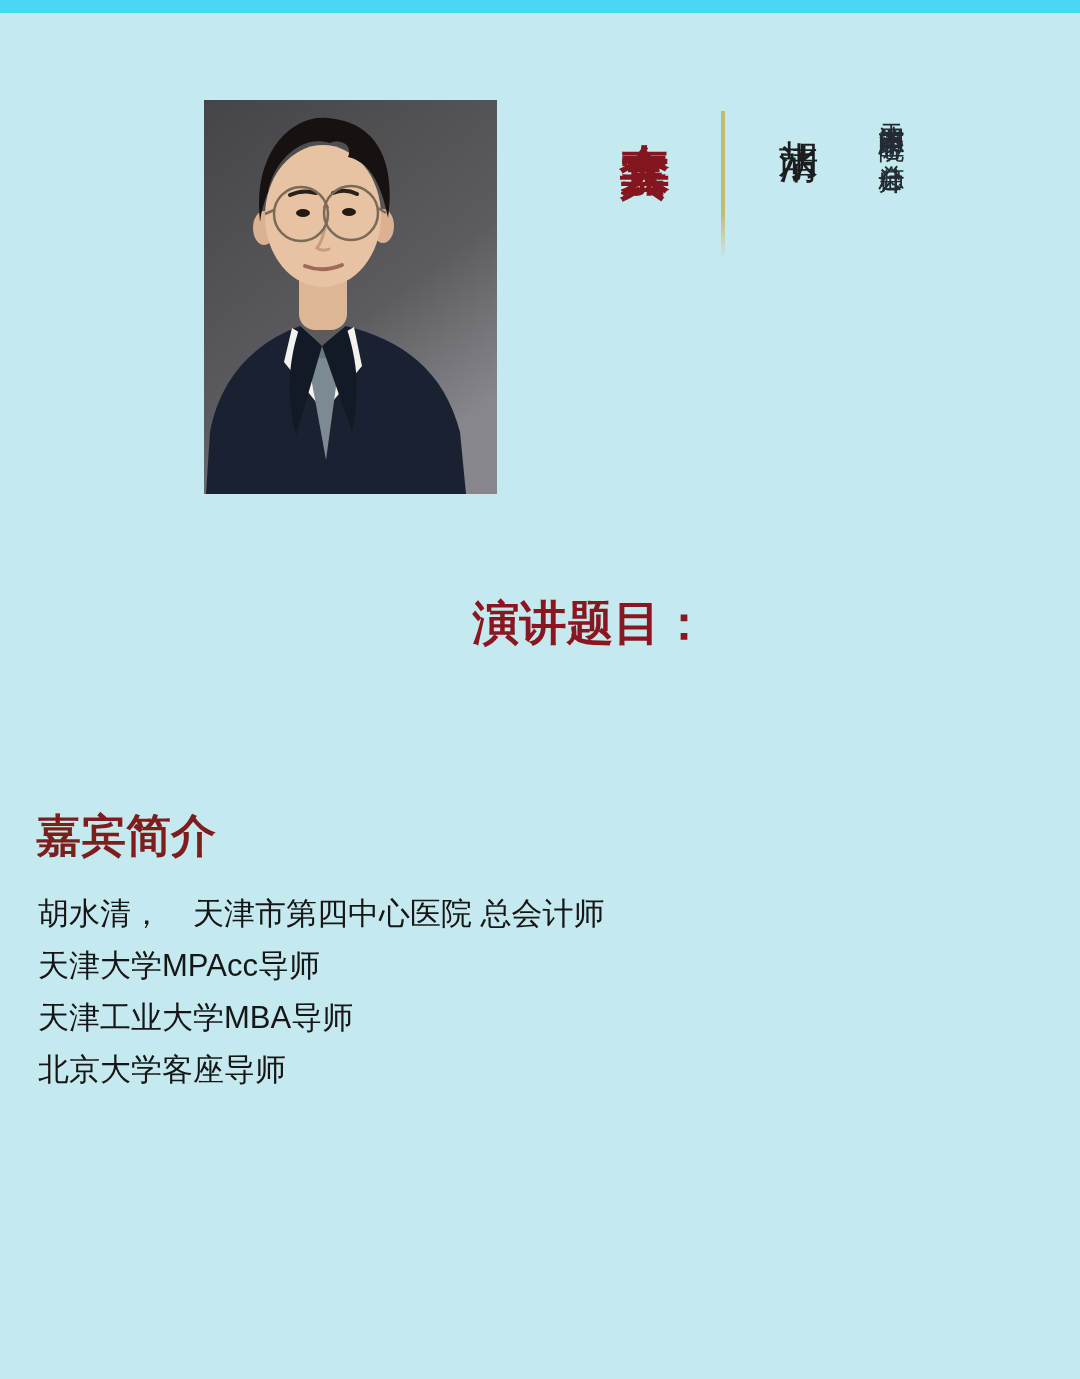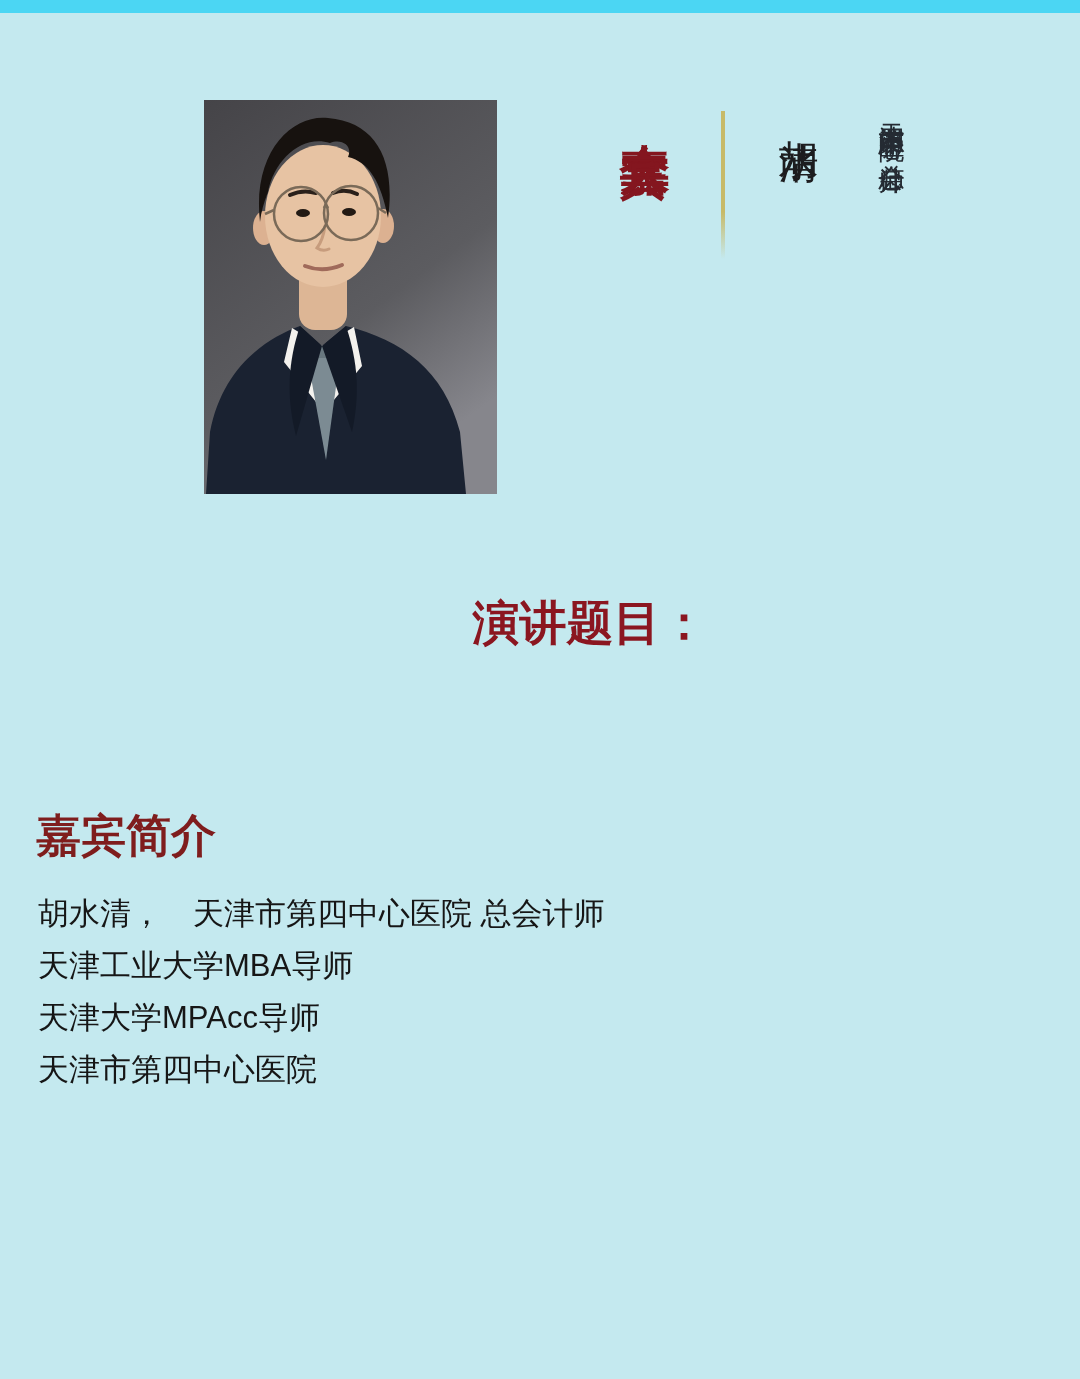--- a/index.html
+++ b/index.html
@@ -170,18 +170,18 @@
 
   <div class="v-text speaker-affiliation">天津市第四中心医院　总会计师</div>
 
   <div class="topic-heading">演讲题目：</div>
 
 
   <div class="bio-heading">嘉宾简介</div>
 
   <div class="bio-lines">
     <p>胡水清，　天津市第四中心医院 总会计师</p>
+    <p>天津大学MPAcc导师</p>
     <p>天津工业大学MBA导师</p>
-    <p>天津大学MPAcc导师</p>
-    <p>天津市第四中心医院</p>
+    <p>北京大学客座导师</p>
   </div>
 
 </div>
 
 </body></html>

